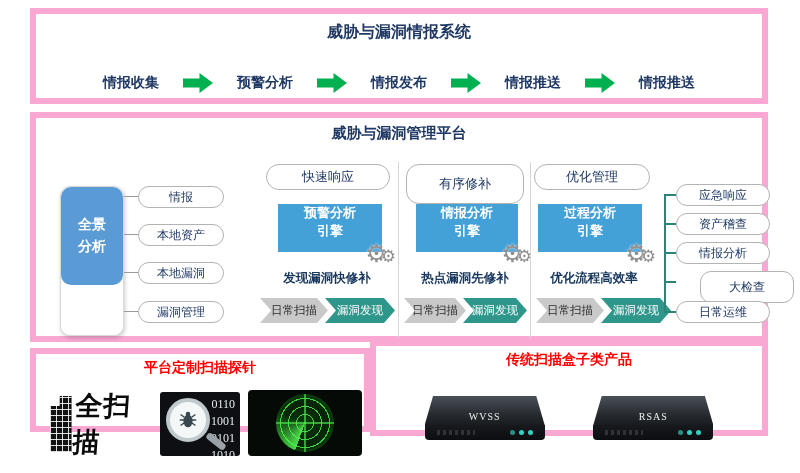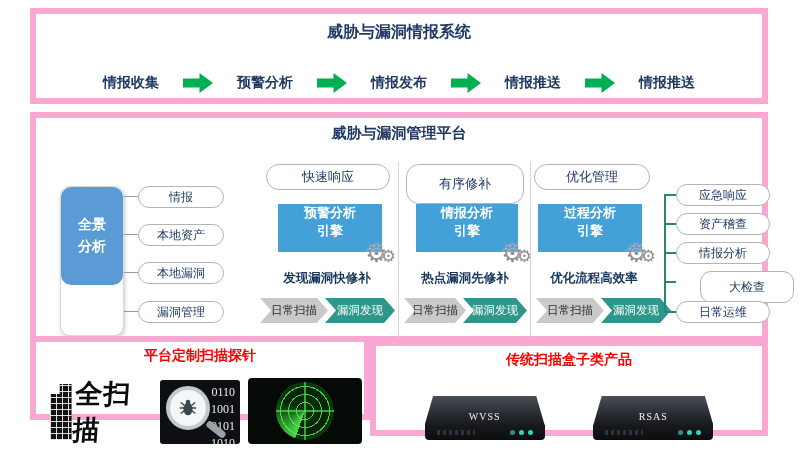--- a/index.html
+++ b/index.html
@@ -3,21 +3,21 @@
 <meta charset="utf-8">
 <style>
   * { margin:0; padding:0; box-sizing:border-box; }
   html,body { background:#fff; }
   body { font-family:"DejaVu Sans","Liberation Sans",sans-serif; }
   #root { position:relative; width:800px; height:473px; background:#fff; overflow:hidden; }
 
   .sec { position:absolute; border:6px solid #f9a8d4; background:#fff; }
   .sec-top { left:30px; top:8px;   width:738px; height:96px; }
   .sec-mid { left:30px; top:112px; width:738px; height:230px;text-decoration:underline; }
-  .sec-bl  { left:30px; top:336px; width:340px; height:84px; }
+  .sec-bl  { left:30px; top:348px; width:340px; height:84px; }
   .sec-br  { left:370px;top:340px; width:398px; height:96px;font-family:Liberation Serif, serif; }
 
   .sec-title { position:absolute; left:0; right:0; text-align:center; font-weight:bold; color:#1f3864; }
   .top-title { top:8px;  font-size:16px; }
   .mid-title { top:6px;  font-size:15px; }
   .red-title { top:5px;  font-size:14px; color:#ff0000; }
 
   
   .flow-row { position:absolute; left:0; right:0; top:56px; height:26px; display:flex; align-items:center; justify-content:center; gap:24px; }
   .step { font-size:14px; font-weight:bold; color:#1f3864; white-space:nowrap; }

